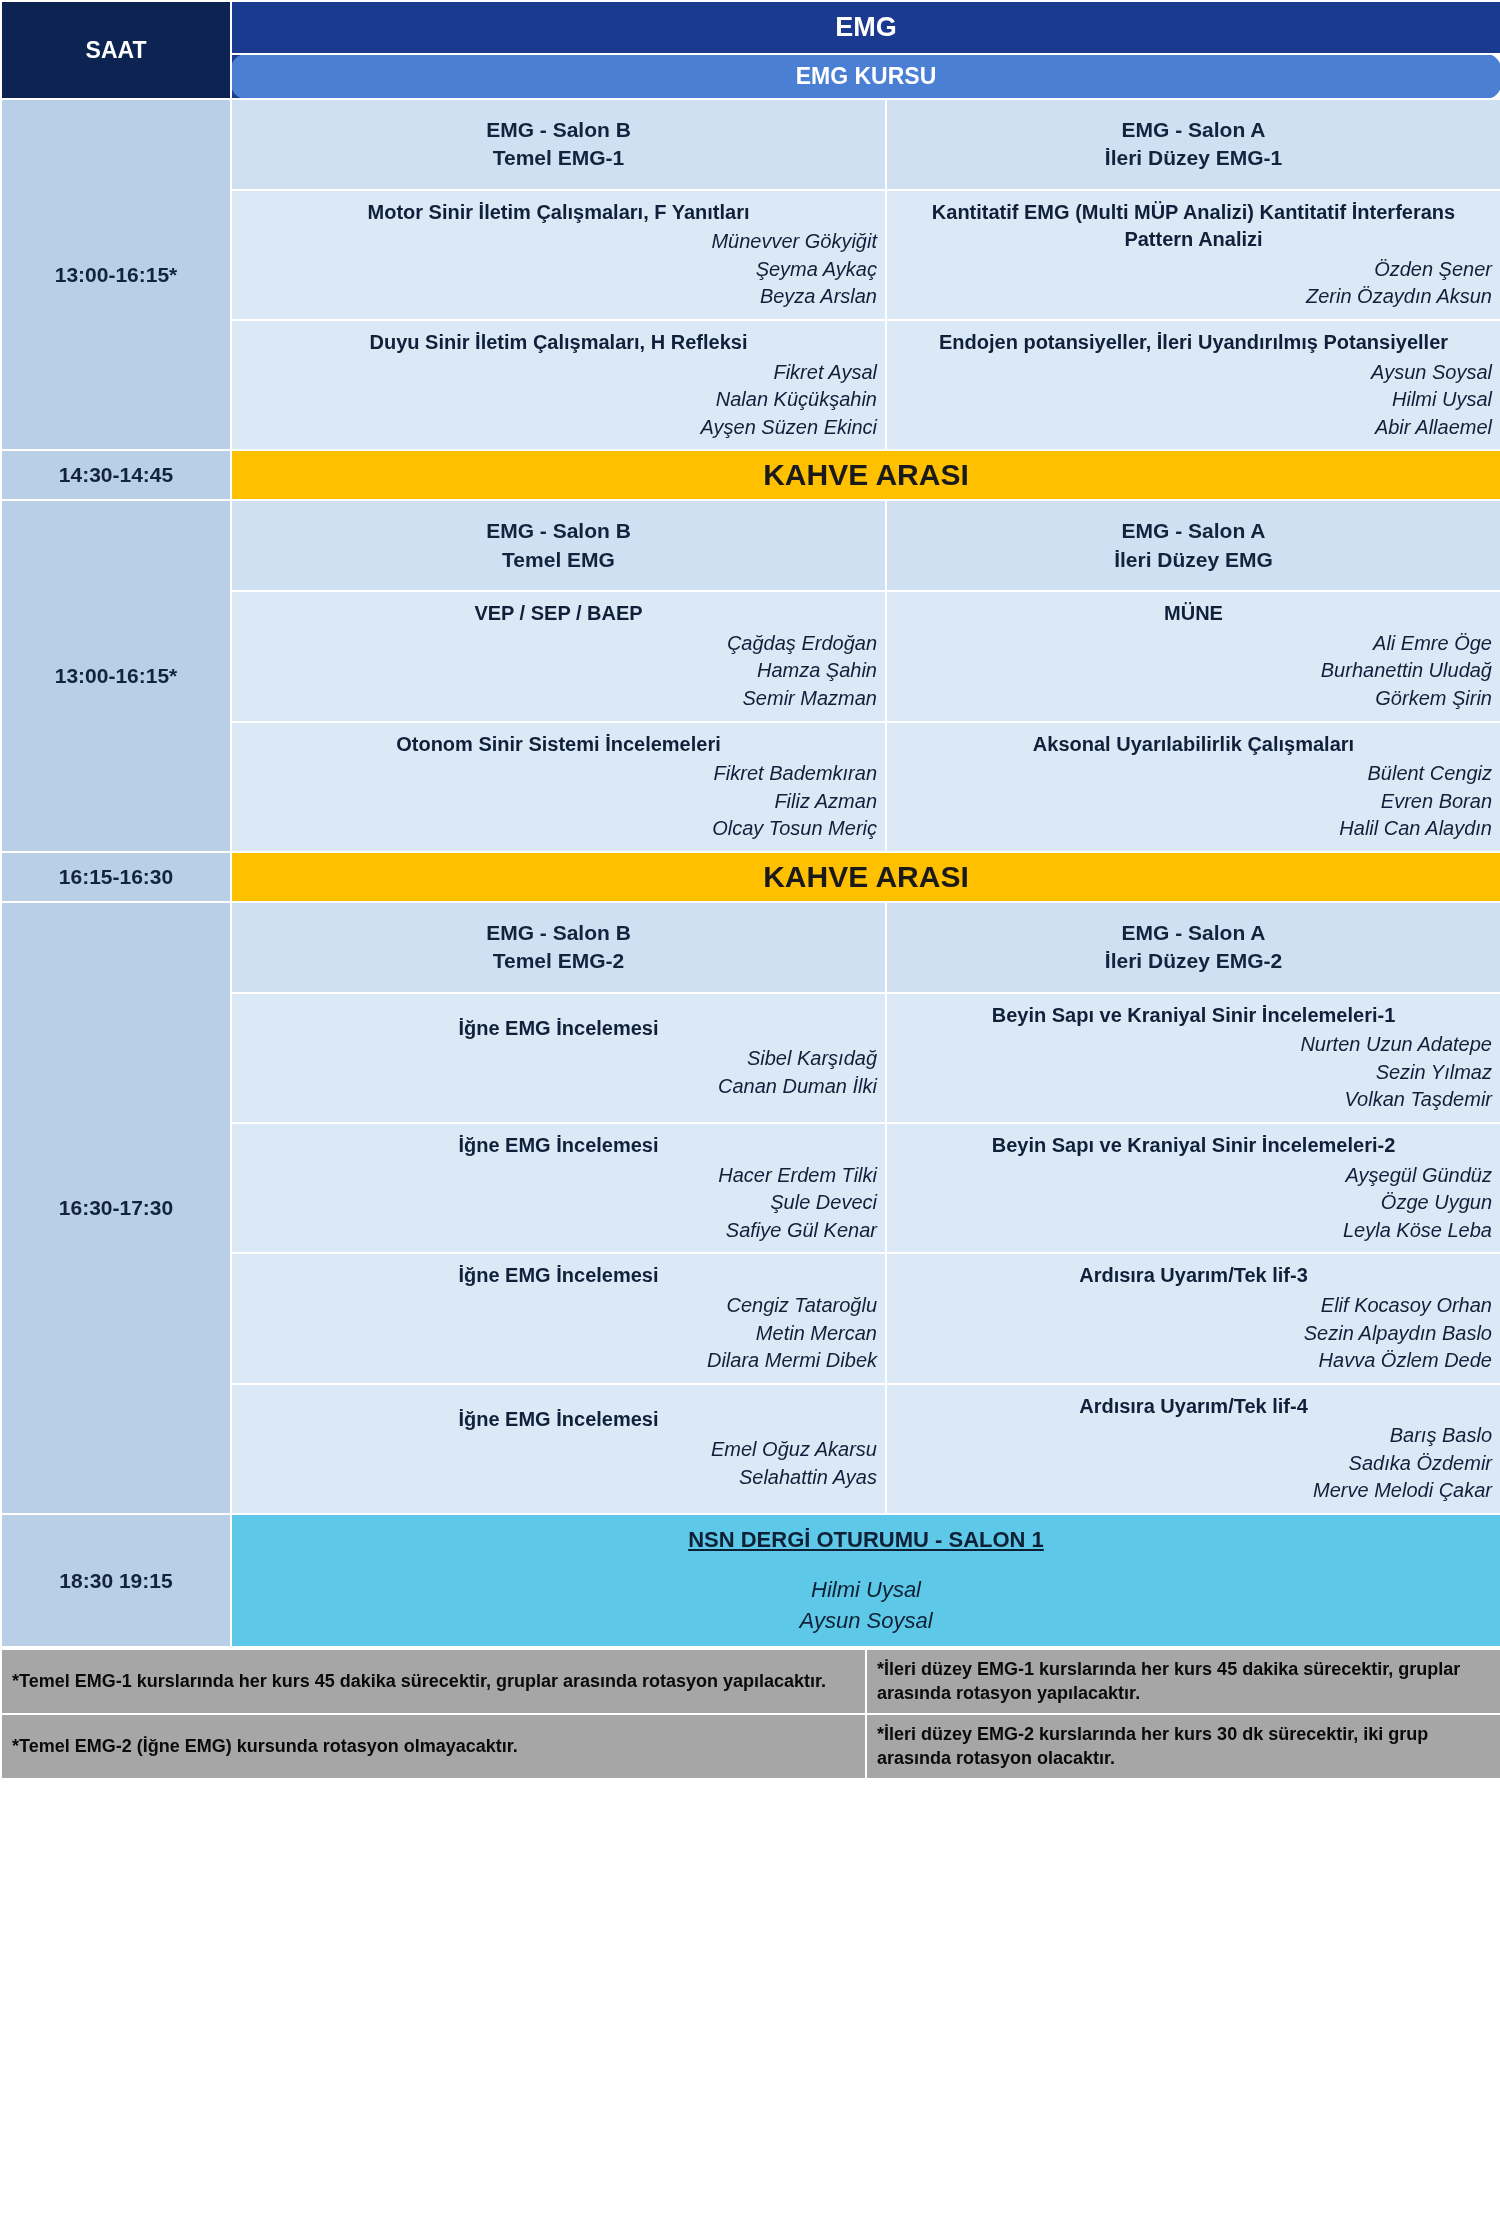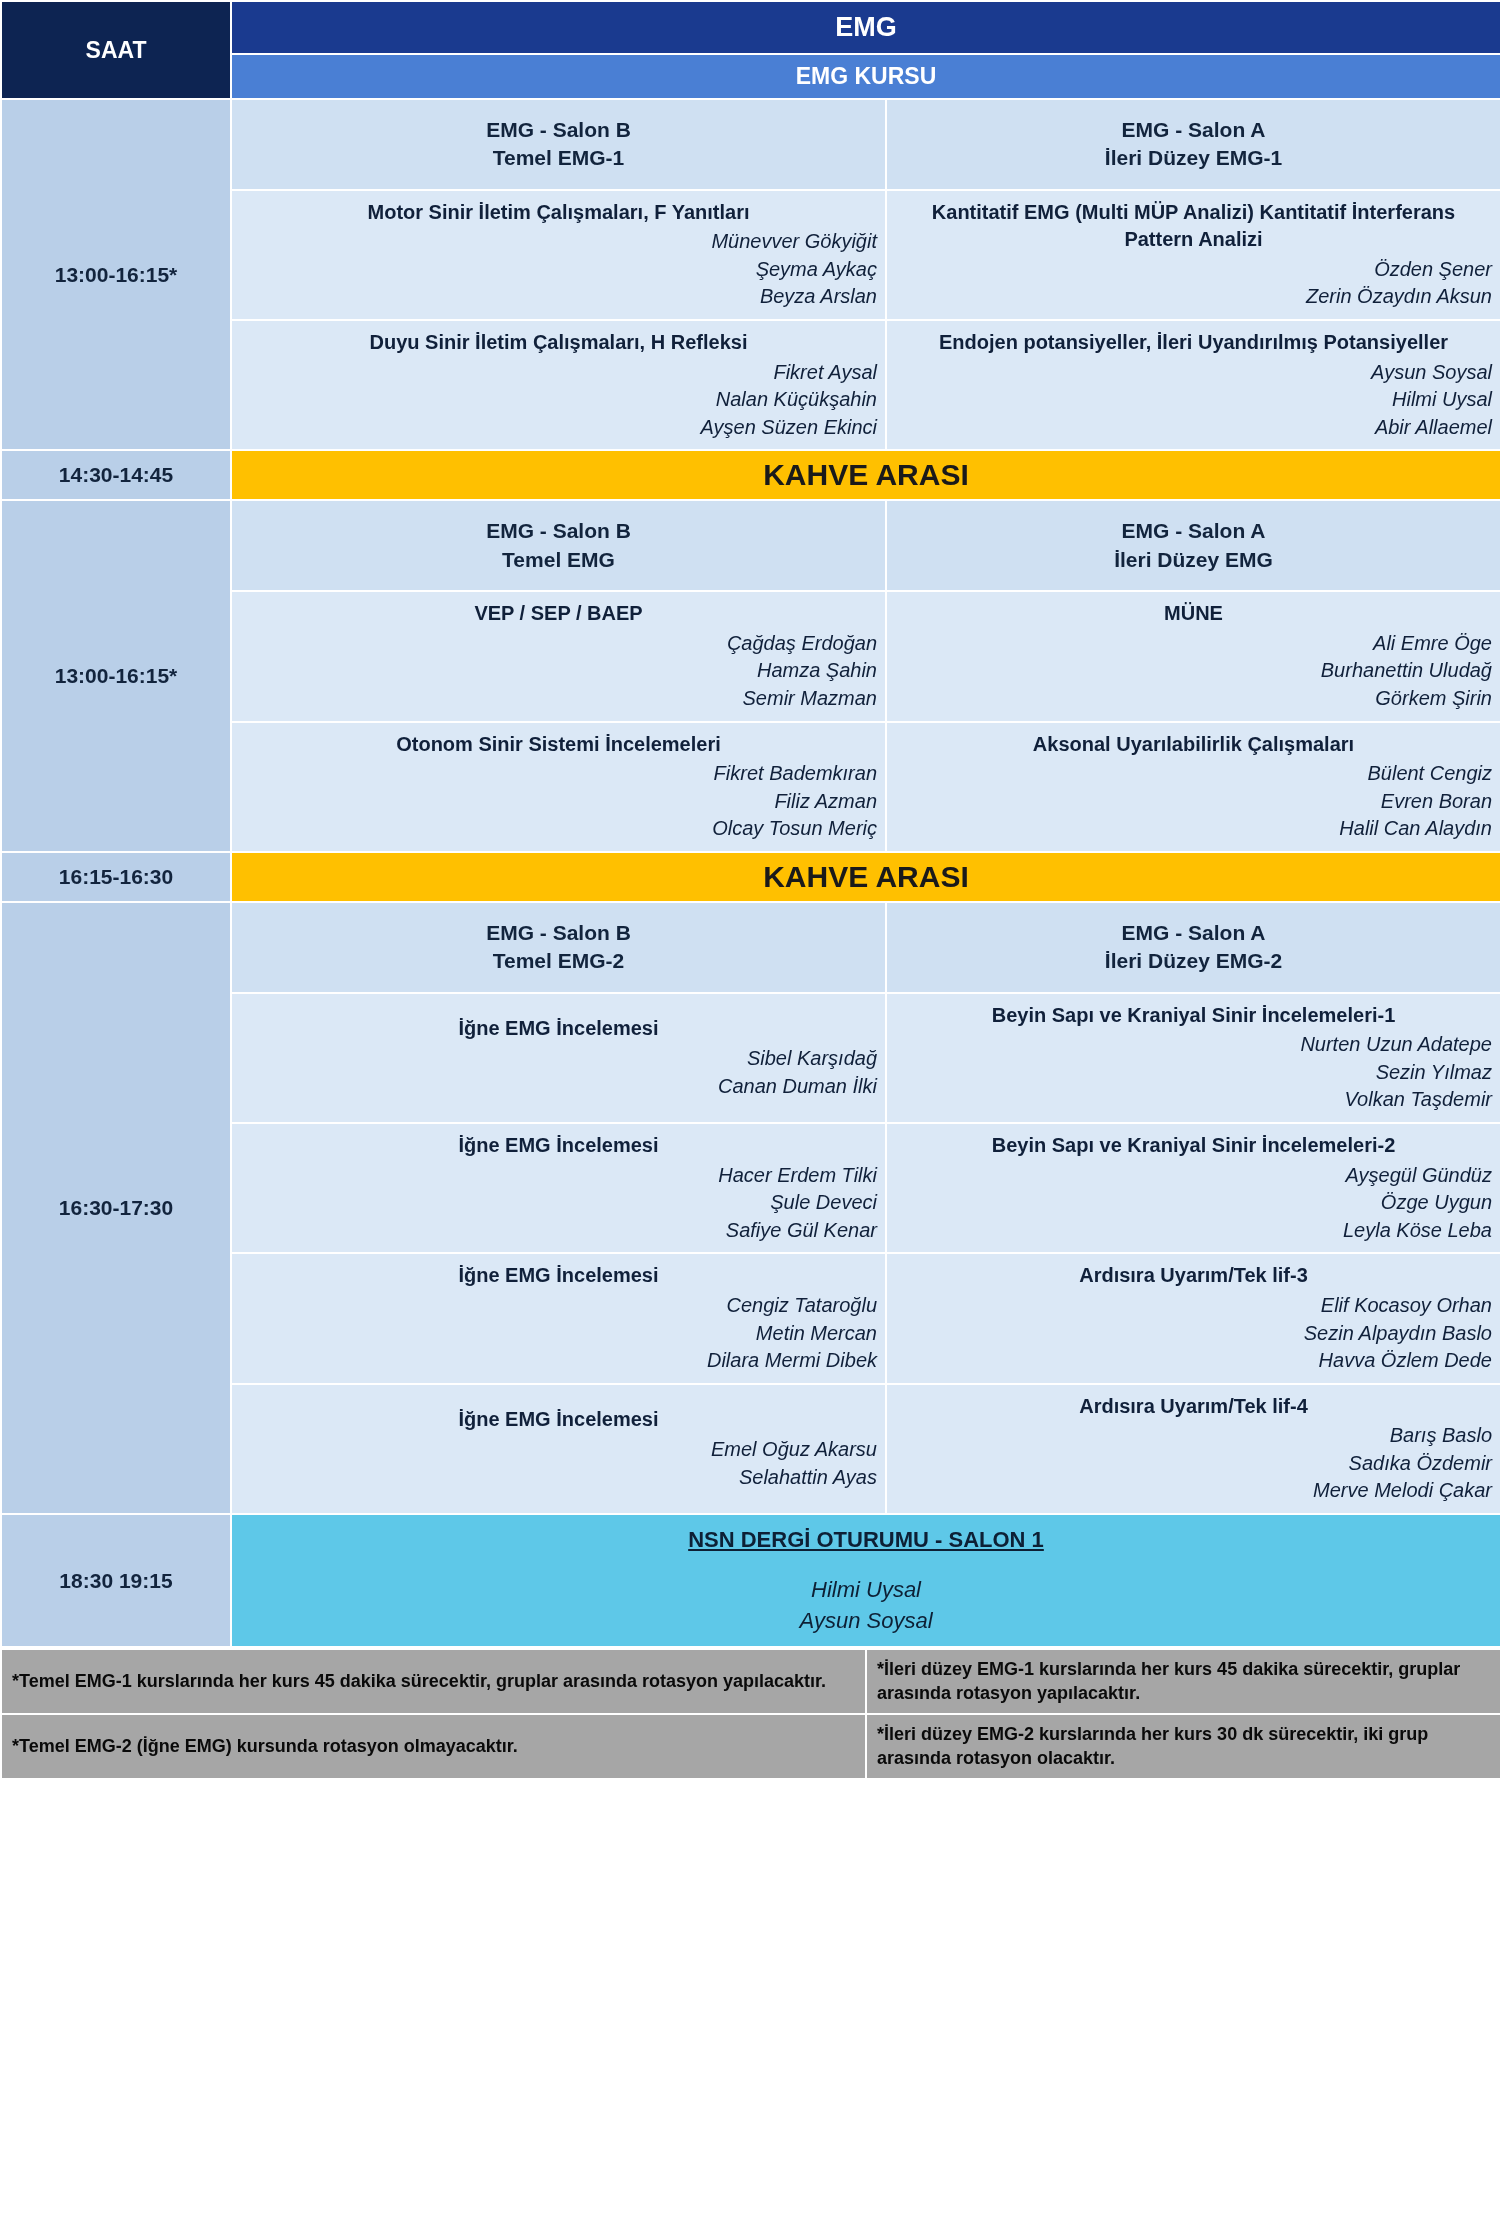--- a/index.html
+++ b/index.html
@@ -2,21 +2,21 @@
 <html><head>
 <meta charset="utf-8">
 <style>
   html,body{margin:0;padding:0;background:#ffffff;}
   body{font-family:"Liberation Sans", sans-serif;}
   #page{width:1336px;position:relative;background:#1b3d8f;padding:0;}
   table.sched{border-collapse:collapse;width:1500px;table-layout:fixed;}
   table.sched td{border:2px solid #ffffff;vertical-align:middle;text-align:center;}
   .hdr-emg{background:#1a3a8f;color:#ffffff;font-size:27px;font-weight:bold;padding:10px 0;margin-top:25px;}
   .hdr-saat{background:#0d2452;color:#ffffff;font-size:23px;font-weight:bold;}
-  .hdr-kursu{background:#4a7fd4;color:#ffffff;font-size:23px;font-weight:bold;padding:8px 0;}
+  .hdr-kursu{background:#4a7fd4;color:#ffffff;font-size:23px;font-weight:bold;padding:8px 0;border-radius:15px;}
   .time-cell{background:#b9cfe8;color:#12243d;font-size:21px;font-weight:bold;}
   .salon{background:#cfe0f2;color:#12243d;font-size:21px;font-weight:bold;line-height:1.35;padding:16px 6px;margin-left:30px;}
   .sess{background:#dbe8f6;color:#10203a;font-size:20px;padding:8px 8px;line-height:1.38;}
   .sess .t{font-weight:bold;display:block;margin-bottom:2px;}
   .sess .n{font-style:italic;display:block;text-align:right;}
   .break{background:#ffc000;color:#1a1a1a;font-size:30px;font-weight:bold;padding:7px 0;}
   .nsn{background:#5ec8e8;color:#0d2035;font-size:22px;padding:10px 6px;line-height:1.4;}
   .nsn .t{font-weight:bold;display:block;margin-bottom:19px;text-decoration:underline;}
   .nsn .n{font-style:italic;display:block;}
   .notes{width:1500px;border-collapse:collapse;table-layout:fixed;}

